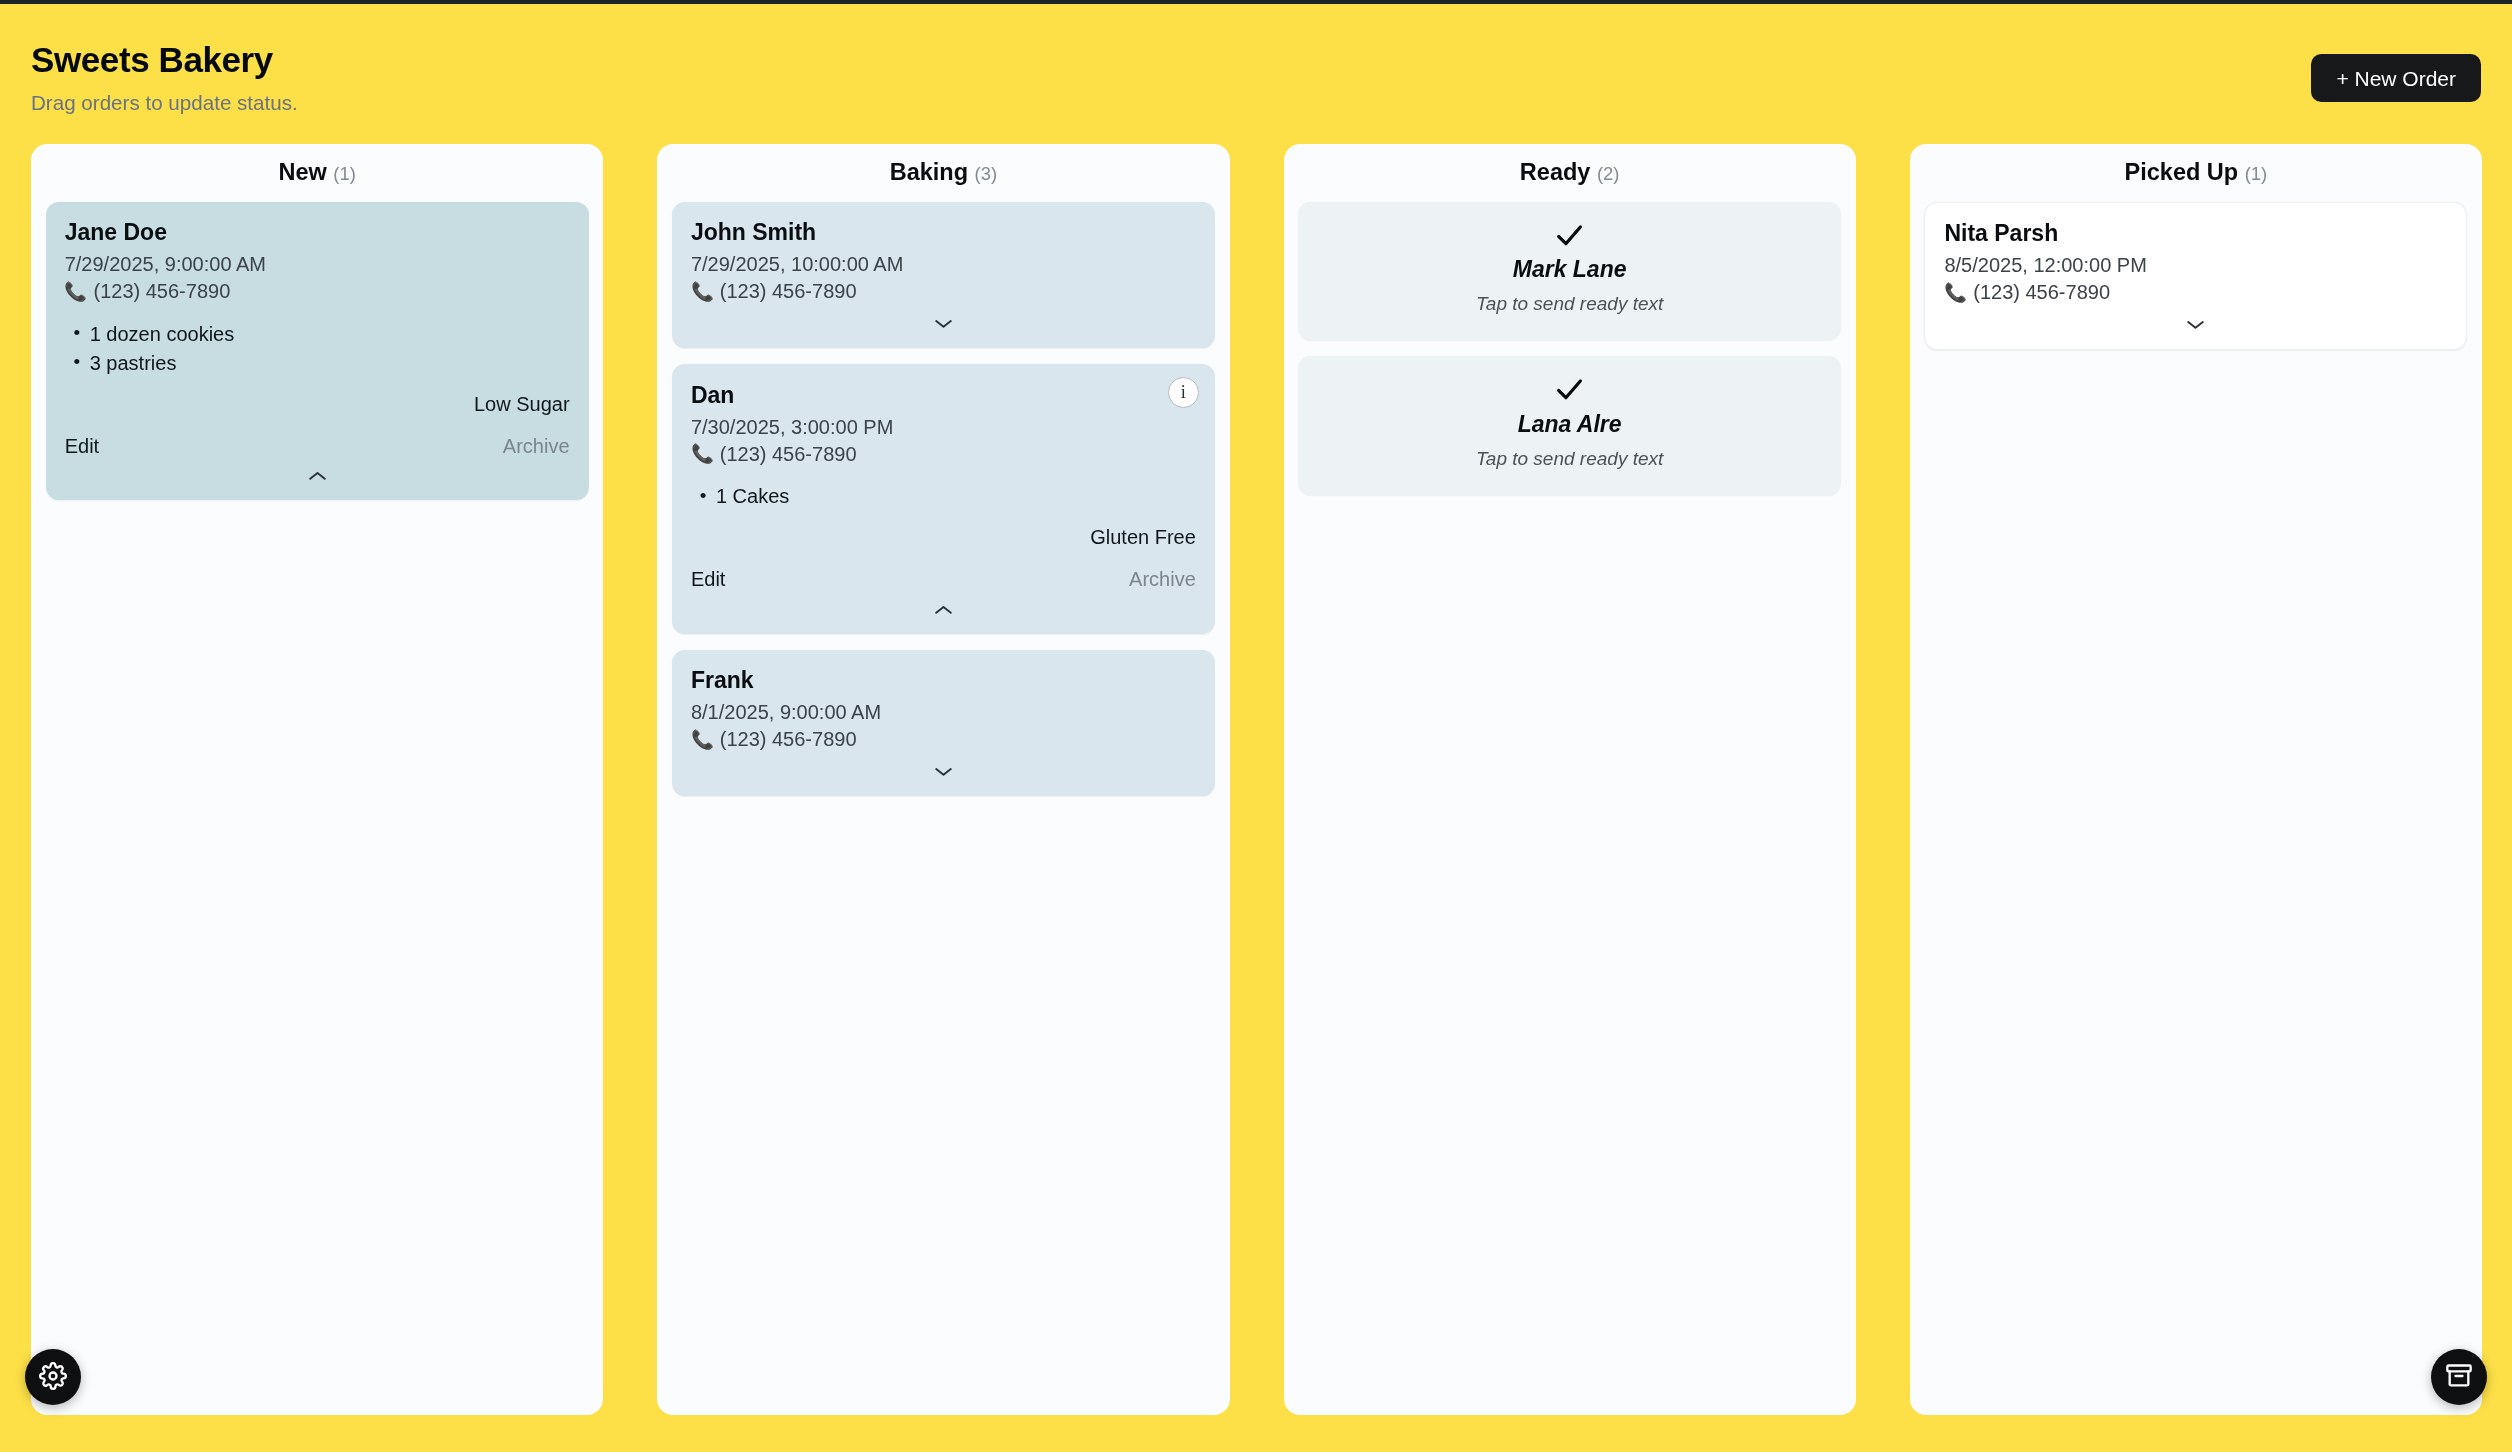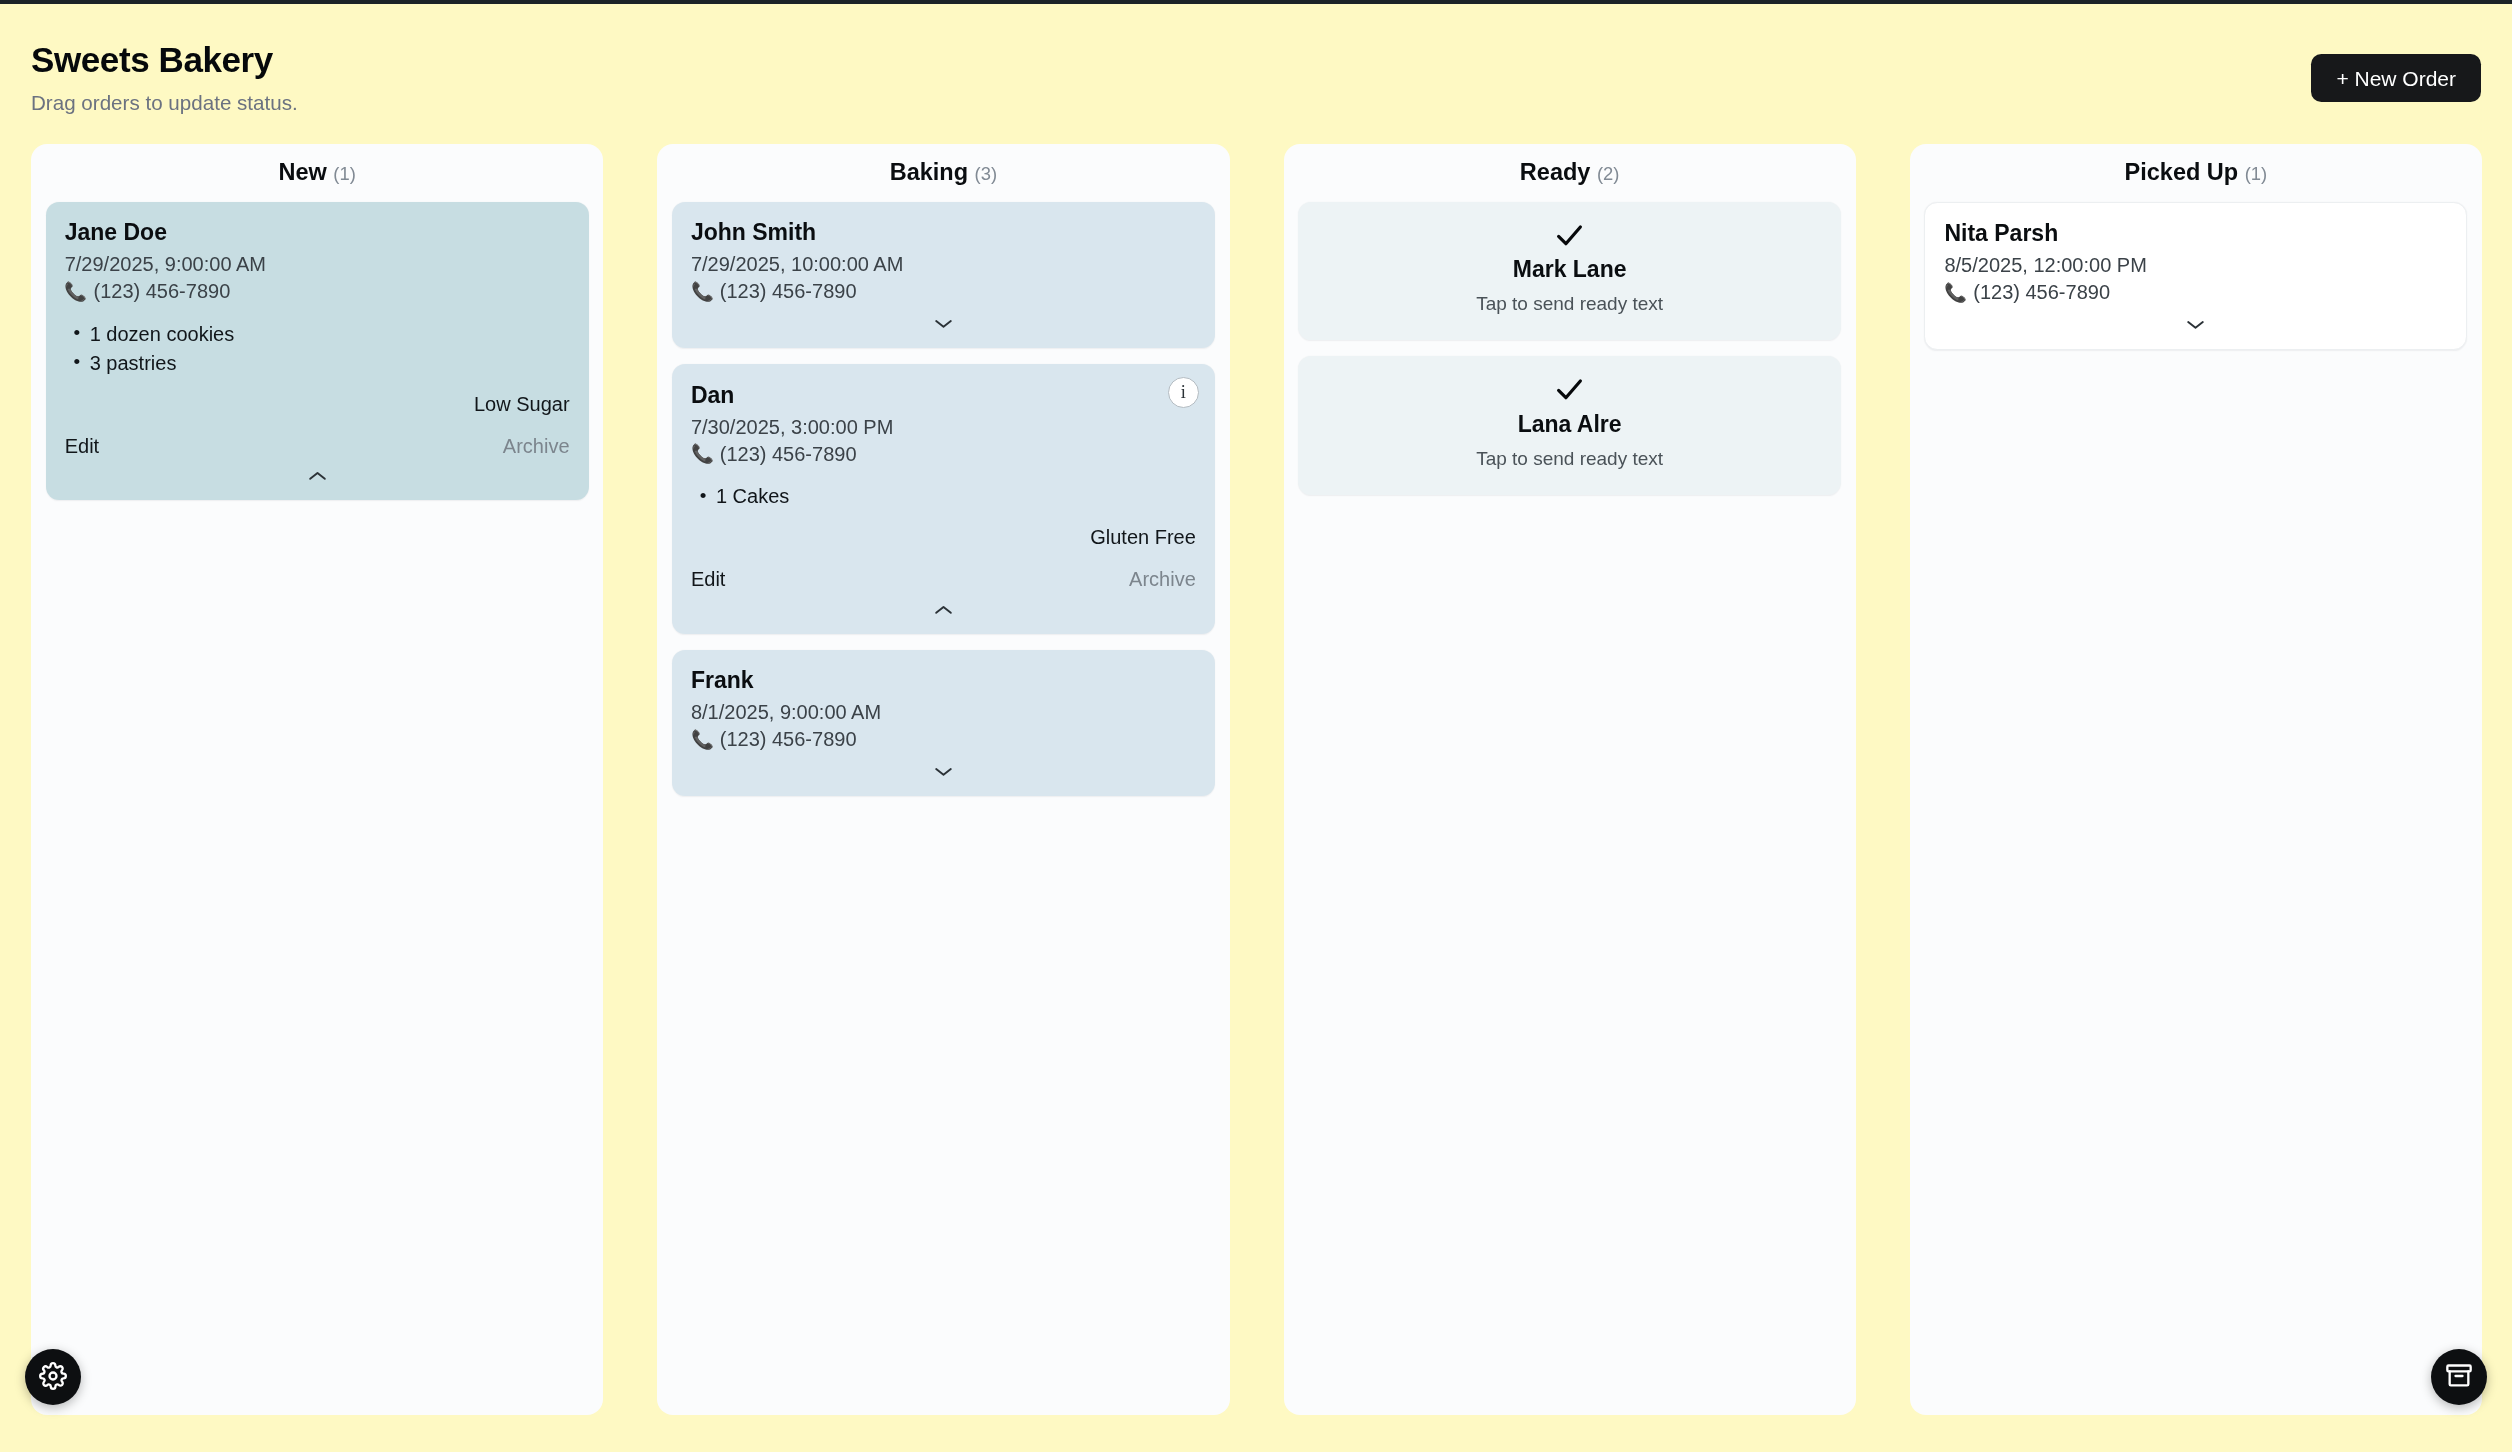--- a/index.html
+++ b/index.html
@@ -10,21 +10,21 @@
     height: 1453px;
     background: #ffffff;
     font-family: "Liberation Sans", sans-serif;
     overflow: hidden;
   }
 
   #app {
     position: relative;
     width: 2512px;
     height: 1453px;
-    background: #fef9c3;
+    background: #fde047;
   }
 
   
   .top-strip {
     position: absolute;
     top: 0; left: 0;
     width: 2512px;
     height: 3.7px;
     background: #1b2327;
   }
@@ -104,21 +104,21 @@
 
   
   .card {
     position: relative;
     border-radius: 13.2px;
     padding: 17.6px 19px 11.8px 19px;
     box-shadow: 0 0.7px 1.5px rgba(15,23,42,0.06);
   }
   .card.tone-new      { background: #c7dde2; }
   .card.tone-baking   { background: #d9e6ee; }
-  .card.tone-ready    { background: #edf3f5; }
+  .card.tone-ready    { background: #edf3f5; font-style: italic; }
   .card.tone-picked   { background: #ffffff; border: 0.7px solid #eceff1; }
 
   .card-name {
     font-size: 23px;
     font-weight: bold;
     color: #0a0d10;
     line-height: 1.2;
     margin-bottom: 4.4px;
   }
   .card-date {

